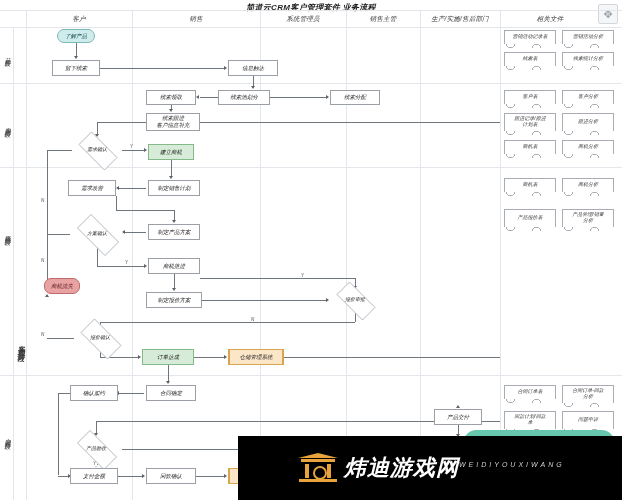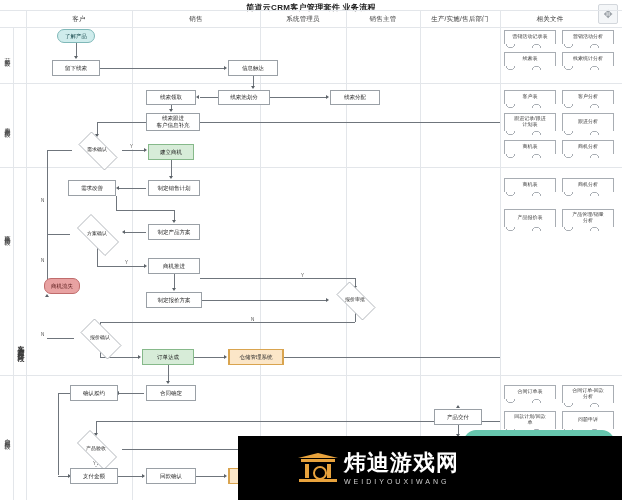--- a/index.html
+++ b/index.html
@@ -2,21 +2,21 @@
 <html><head>
 <meta charset="utf-8">
 <style>
   html,body{margin:0;padding:0;}
   body{
     width:622px;height:500px;overflow:hidden;
     background:#ffffff;
     font-family:"Liberation Sans","DejaVu Sans",sans-serif;
     position:relative;
   }
-  #canvas{position:absolute;left:0;top:0;width:622px;height:500px;}
+  #canvas{position:absolute;left:0;top:0;width:622px;height:500px;font-style:italic;}
 
   
   .lane-v{position:absolute;top:10px;bottom:0;width:1px;background:#e3e6ea;}
   .lane-h{position:absolute;left:0;right:0;height:1px;background:#e3e6ea;}
 
   .col-head{
     position:absolute;top:12px;height:14px;
     font-size:6.5px;color:#3b3b3b;text-align:center;
     display:flex;align-items:center;justify-content:center;
     letter-spacing:.2px;white-space:nowrap;
@@ -137,21 +137,21 @@
   }
   #wm .gate .roof{
     position:absolute;left:0;top:2px;width:40px;height:5px;background:#e8a33d;
     clip-path:polygon(0 100%,50% 0,100% 100%);
   }
   #wm .gate .bar{position:absolute;left:3px;top:8px;width:34px;height:3px;background:#e8a33d;}
   #wm .gate .p1{position:absolute;left:7px;top:13px;width:4px;height:14px;background:#e8a33d;}
   #wm .gate .p2{position:absolute;left:29px;top:13px;width:4px;height:14px;background:#e8a33d;}
   #wm .gate .coin{position:absolute;left:15px;top:15px;width:10px;height:10px;border-radius:50%;border:2px solid #e8a33d;}
   #wm .gate .base{position:absolute;left:1px;top:28px;width:38px;height:3px;background:#e8a33d;}
-  #wm .wtext{display:flex;flex-direction:column;line-height:1;}
+  #wm .wtext{display:flex;flex-direction:row;line-height:1;}
   #wm .w1{font-size:22px;font-weight:bold;color:#ffffff;letter-spacing:1px;}
   #wm .w2{font-size:7px;color:#cfcfcf;letter-spacing:3px;margin-top:4px;}
 </style>
 </head>
 <body>
 
 <div id="canvas">
 
   <div id="title">简道云CRM客户管理套件 业务流程</div>
 

